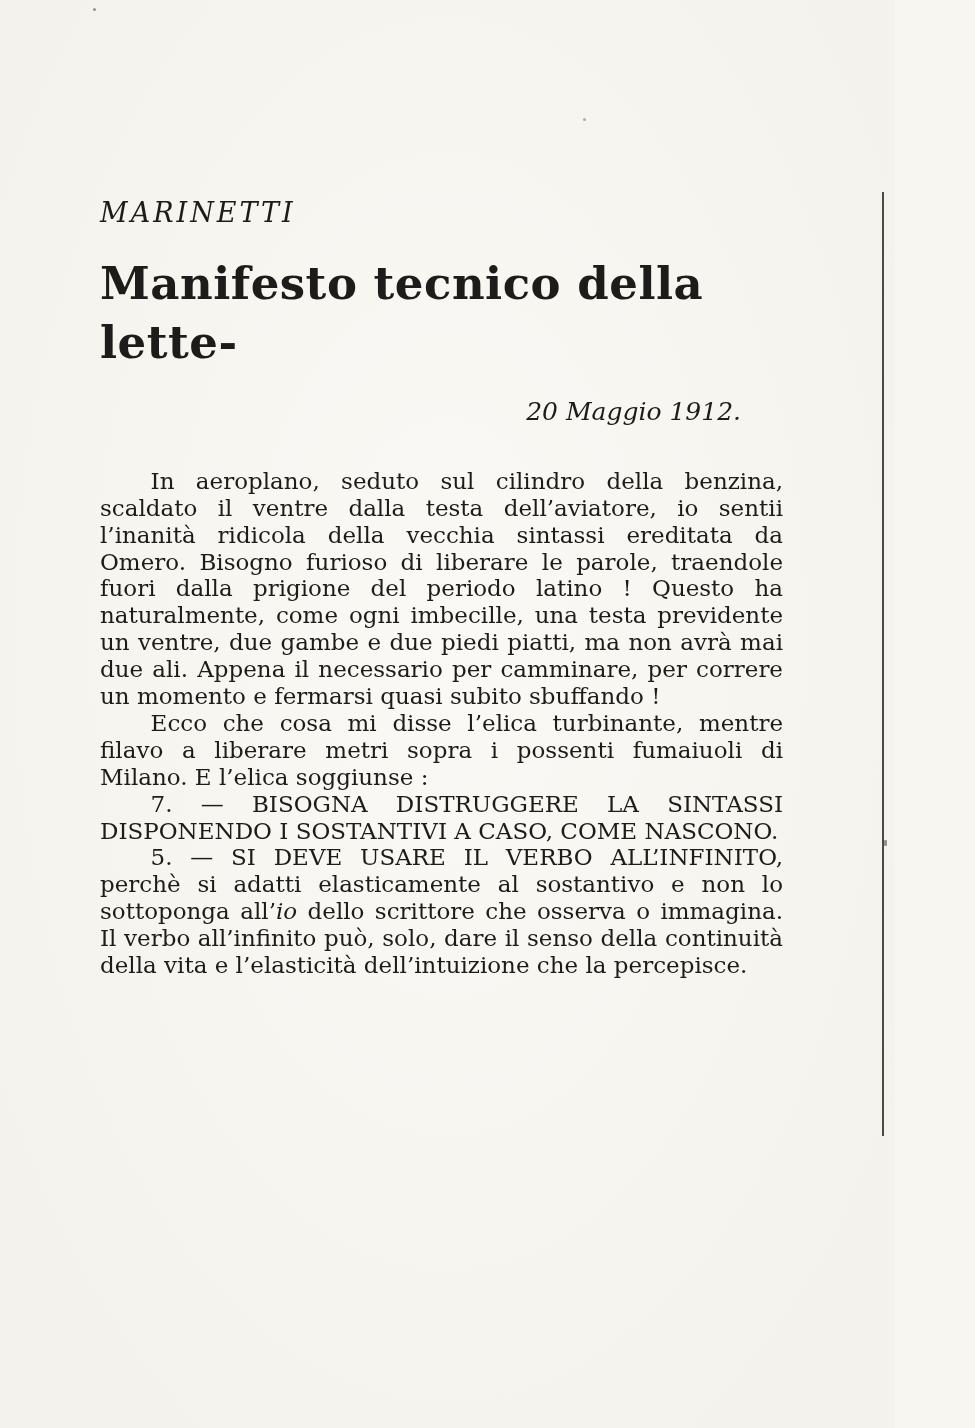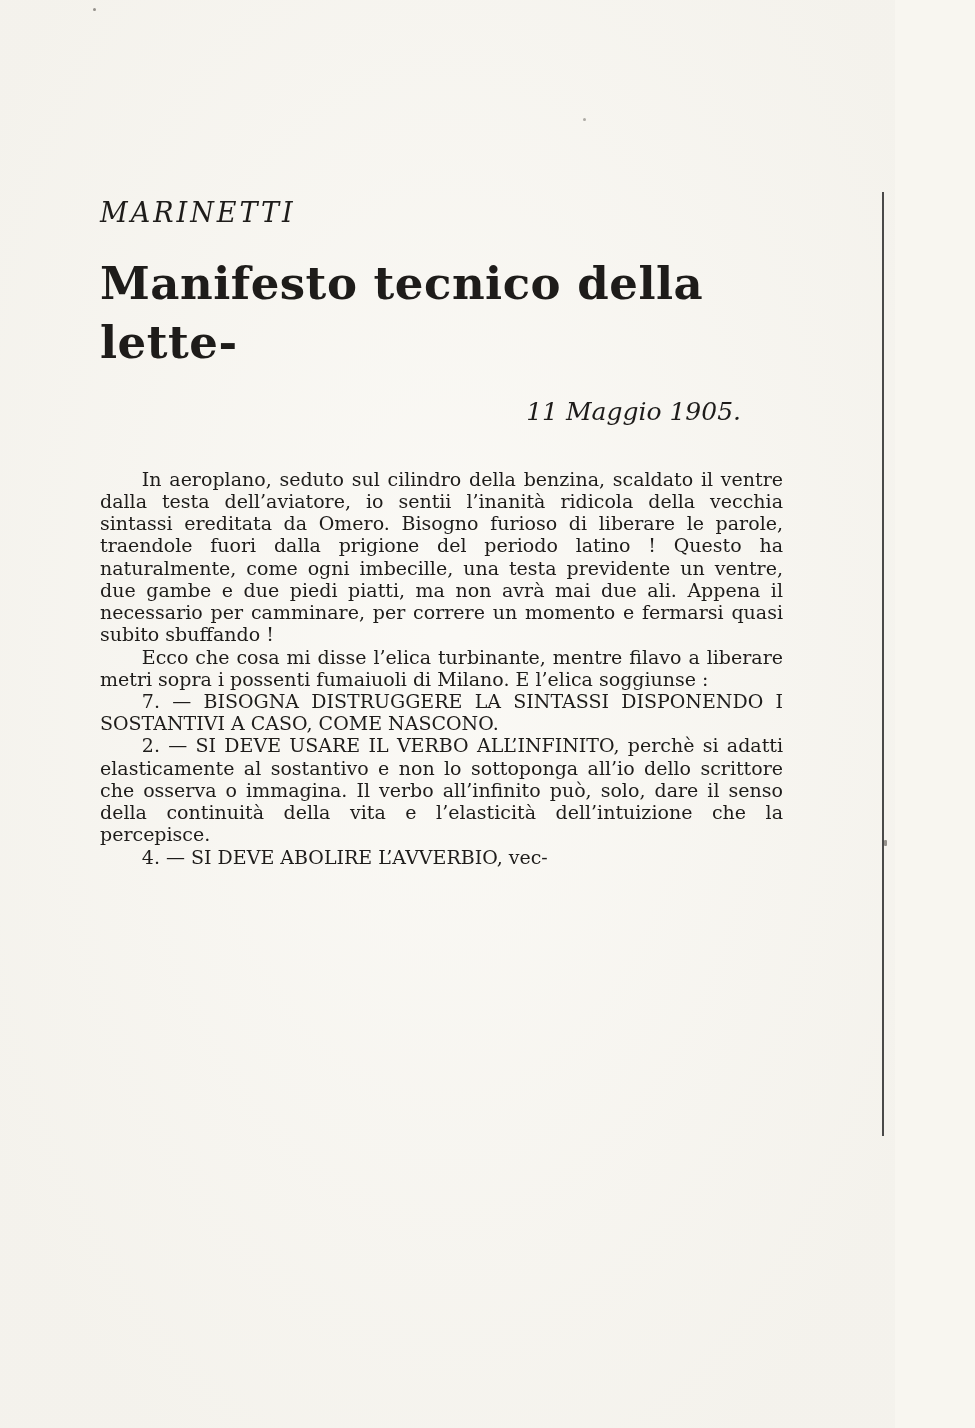--- a/index.html
+++ b/index.html
@@ -42,29 +42,29 @@
   .title-line.second{padding-left:56px;}
   .dateline{
     margin-top:24px;
     padding-right:42px;
     text-align:right;
     font-style:italic;
     font-size:25px;
   }
   .body-text{
     margin-top:42px;
-    font-size:19px;
+    font-size:23px;
     line-height:1.17;
     text-align:justify;
   }
   .body-text p{
     margin:0;
     text-indent:2.2em;
   }
-  .italic{}
+  .italic{font-style:italic;}
   .edge-line{
     position:absolute;
     top:192px;
     right:11px;
     width:2px;
     height:944px;
     background:var(--edge_line);
     opacity:0.85;
   }
   .speck{
@@ -81,28 +81,27 @@
 <body>
 
 <div class="page">
 
   <div class="author">MARINETTI</div>
 
   <h1 class="title">
     <span class="title-line first">Manifesto tecnico della lette-</span>
   </h1>
 
-  <div class="dateline">11 Maggio 1905.</div>
+  <div class="dateline">20 Maggio 1912.</div>
 
   <div class="body-text">
       <p><span>In aeroplano, seduto sul cilindro della benzina, scaldato il ventre dalla testa dell’aviatore, io sentii l’inanità ridicola della vecchia sintassi ereditata da Omero. Bisogno furioso di liberare le parole, traendole fuori dalla prigione del periodo latino ! Questo ha naturalmente, come ogni imbecille, una testa previdente un ventre, due gambe e due piedi piatti, ma non avrà mai due ali. Appena il necessario per camminare, per correre un momento e fermarsi quasi subito sbuffando !</span></p>
       <p><span>Ecco che cosa mi disse l’elica turbinante, mentre filavo a liberare metri sopra i possenti fumaiuoli di Milano. E l’elica soggiunse :</span></p>
       <p><span>7. — BISOGNA DISTRUGGERE LA SINTASSI DISPONENDO I SOSTANTIVI A CASO, COME NASCONO.</span></p>
-      <p><span>2. — SI DEVE USARE IL VERBO ALL’INFINITO, perchè si adatti elasticamente al sostantivo e non lo sottoponga all’</span><span class="italic">io</span><span> dello scrittore che osserva o immagina. Il verbo all’infinito può, solo, dare il senso della continuità della vita e l’elasticità dell’intuizione che la percepisce.</span></p>
-      <p><span>4. — SI DEVE ABOLIRE L’AVVERBIO, vec-</span></p>
+      <p><span>5. — SI DEVE USARE IL VERBO ALL’INFINITO, perchè si adatti elasticamente al sostantivo e non lo sottoponga all’</span><span class="italic">io</span><span> dello scrittore che osserva o immagina. Il verbo all’infinito può, solo, dare il senso della continuità della vita e l’elasticità dell’intuizione che la percepisce.</span></p>
     </div>
 
   <div class="edge-line"></div>
   <div class="speck s1"></div>
   <div class="speck s2"></div>
   <div class="speck s3"></div>
   <div class="speck s4"></div>
 
 </div>
 

